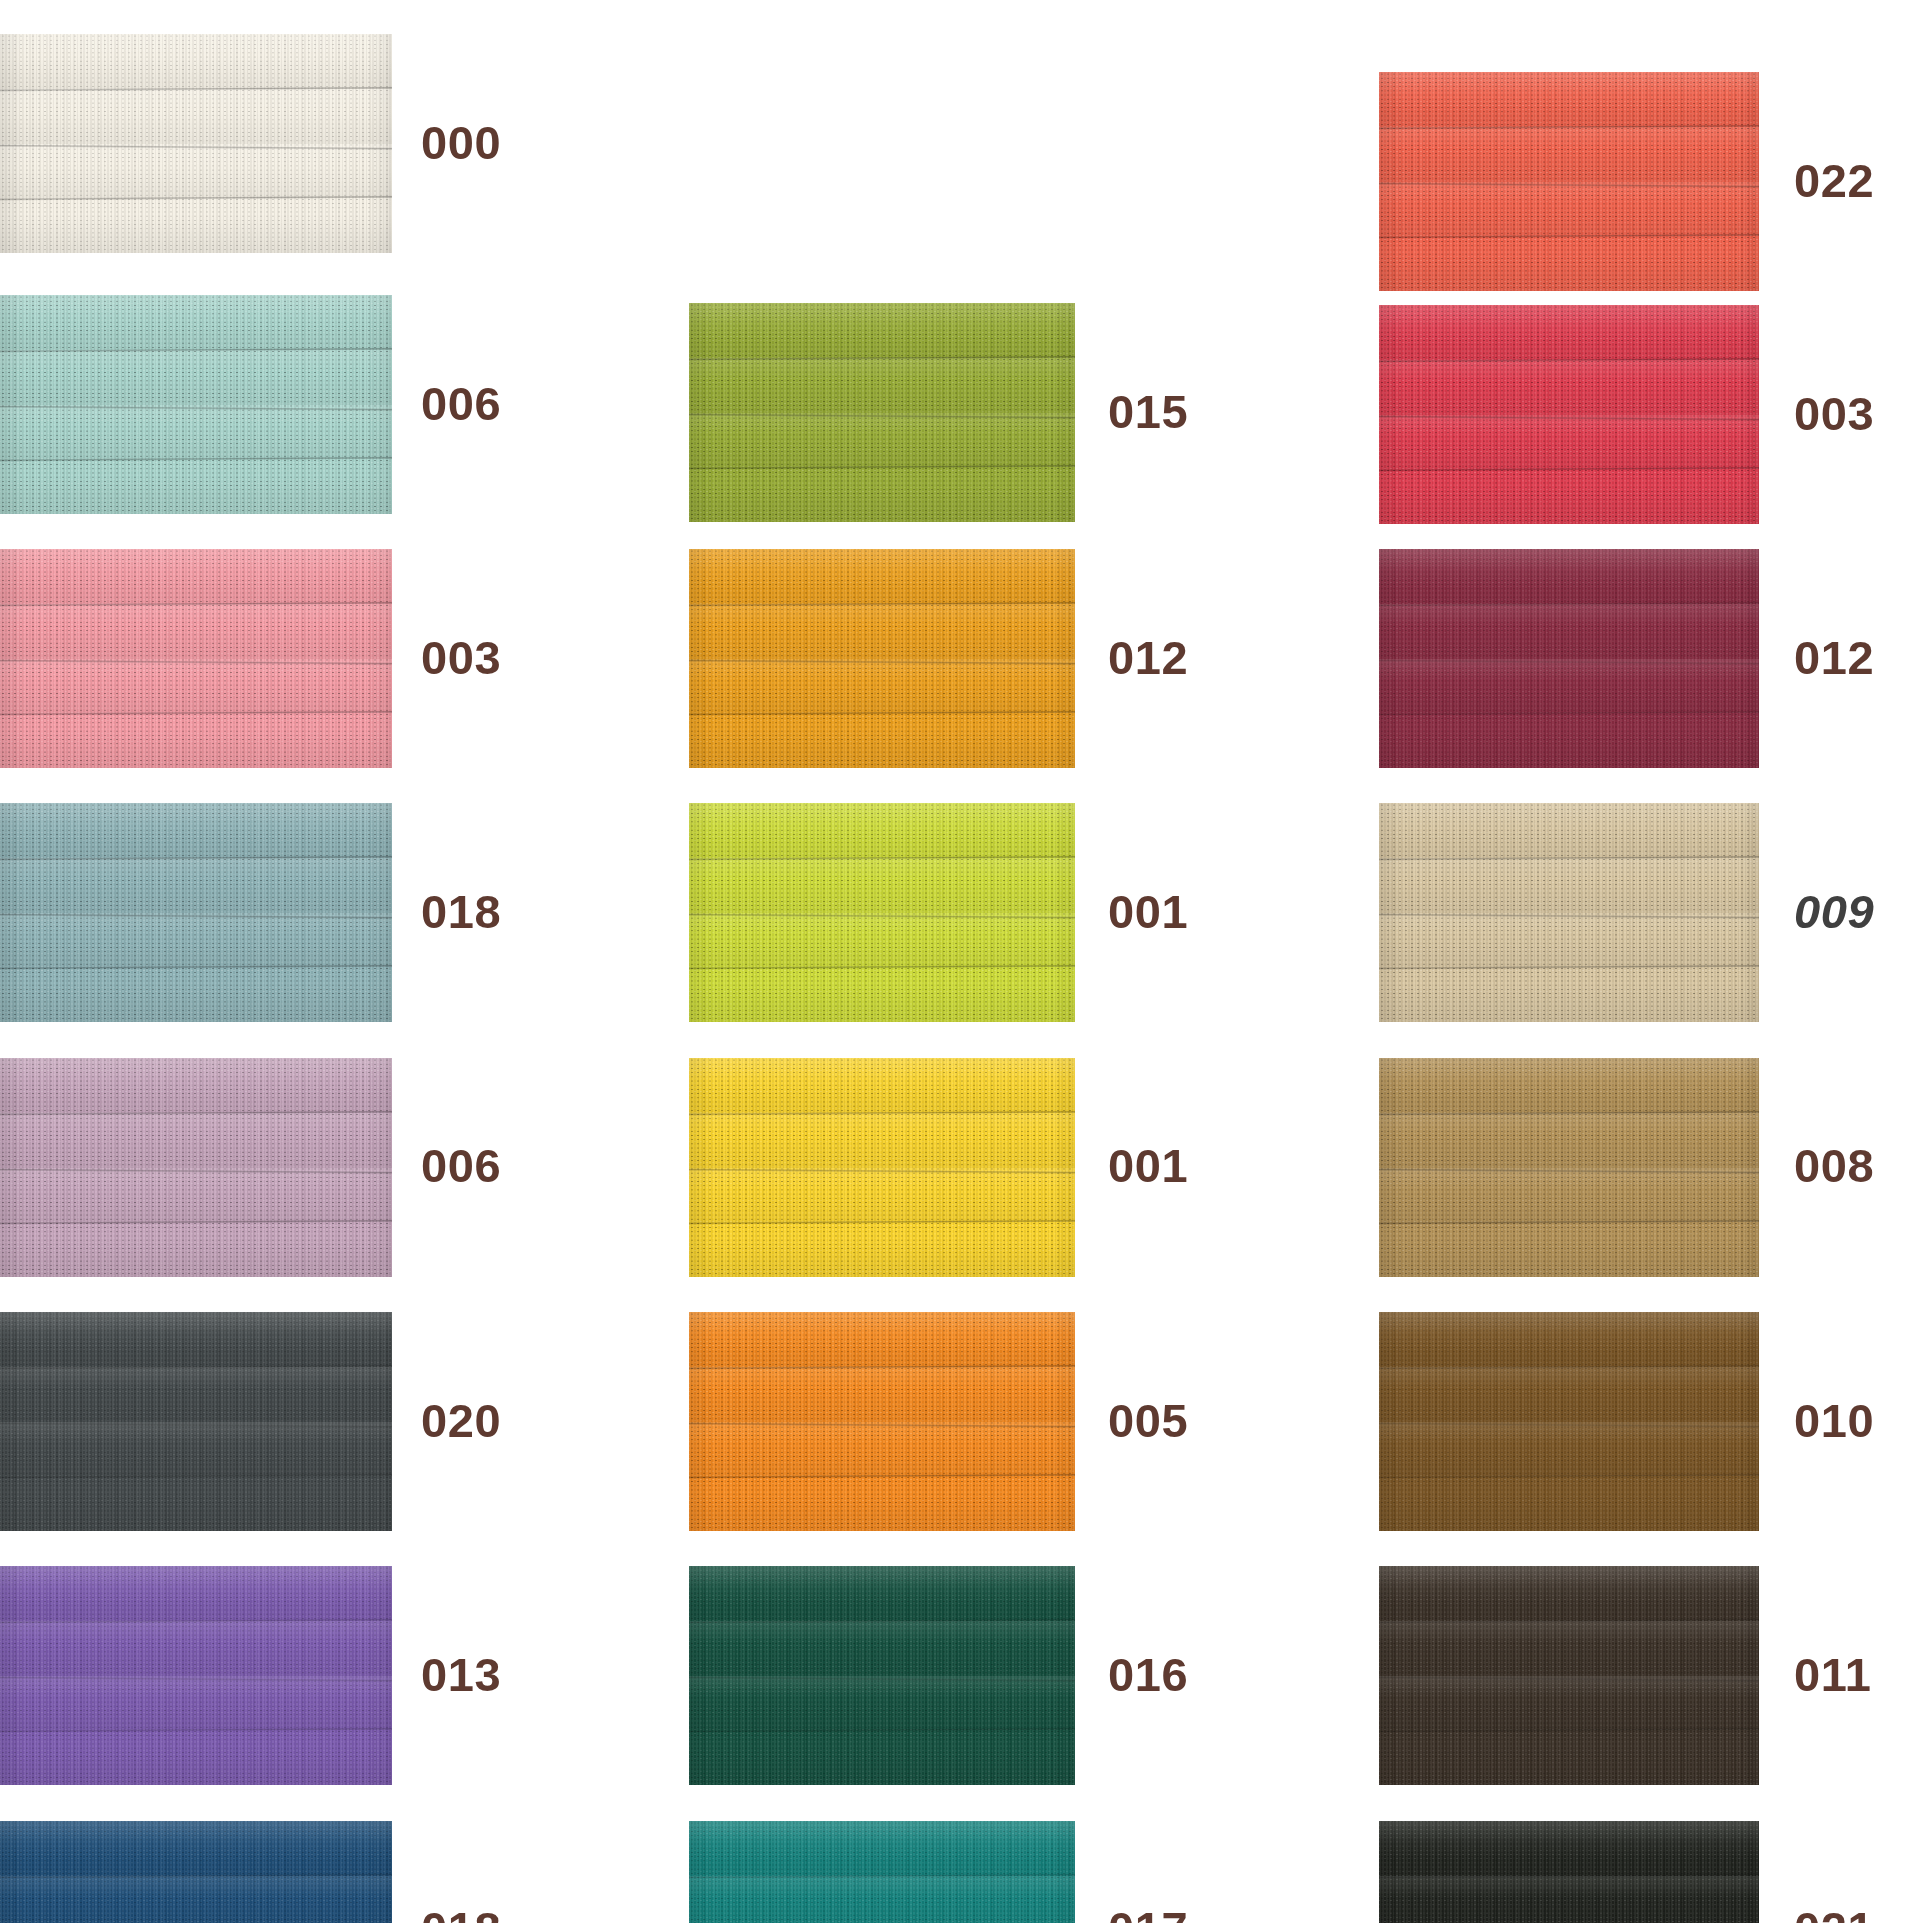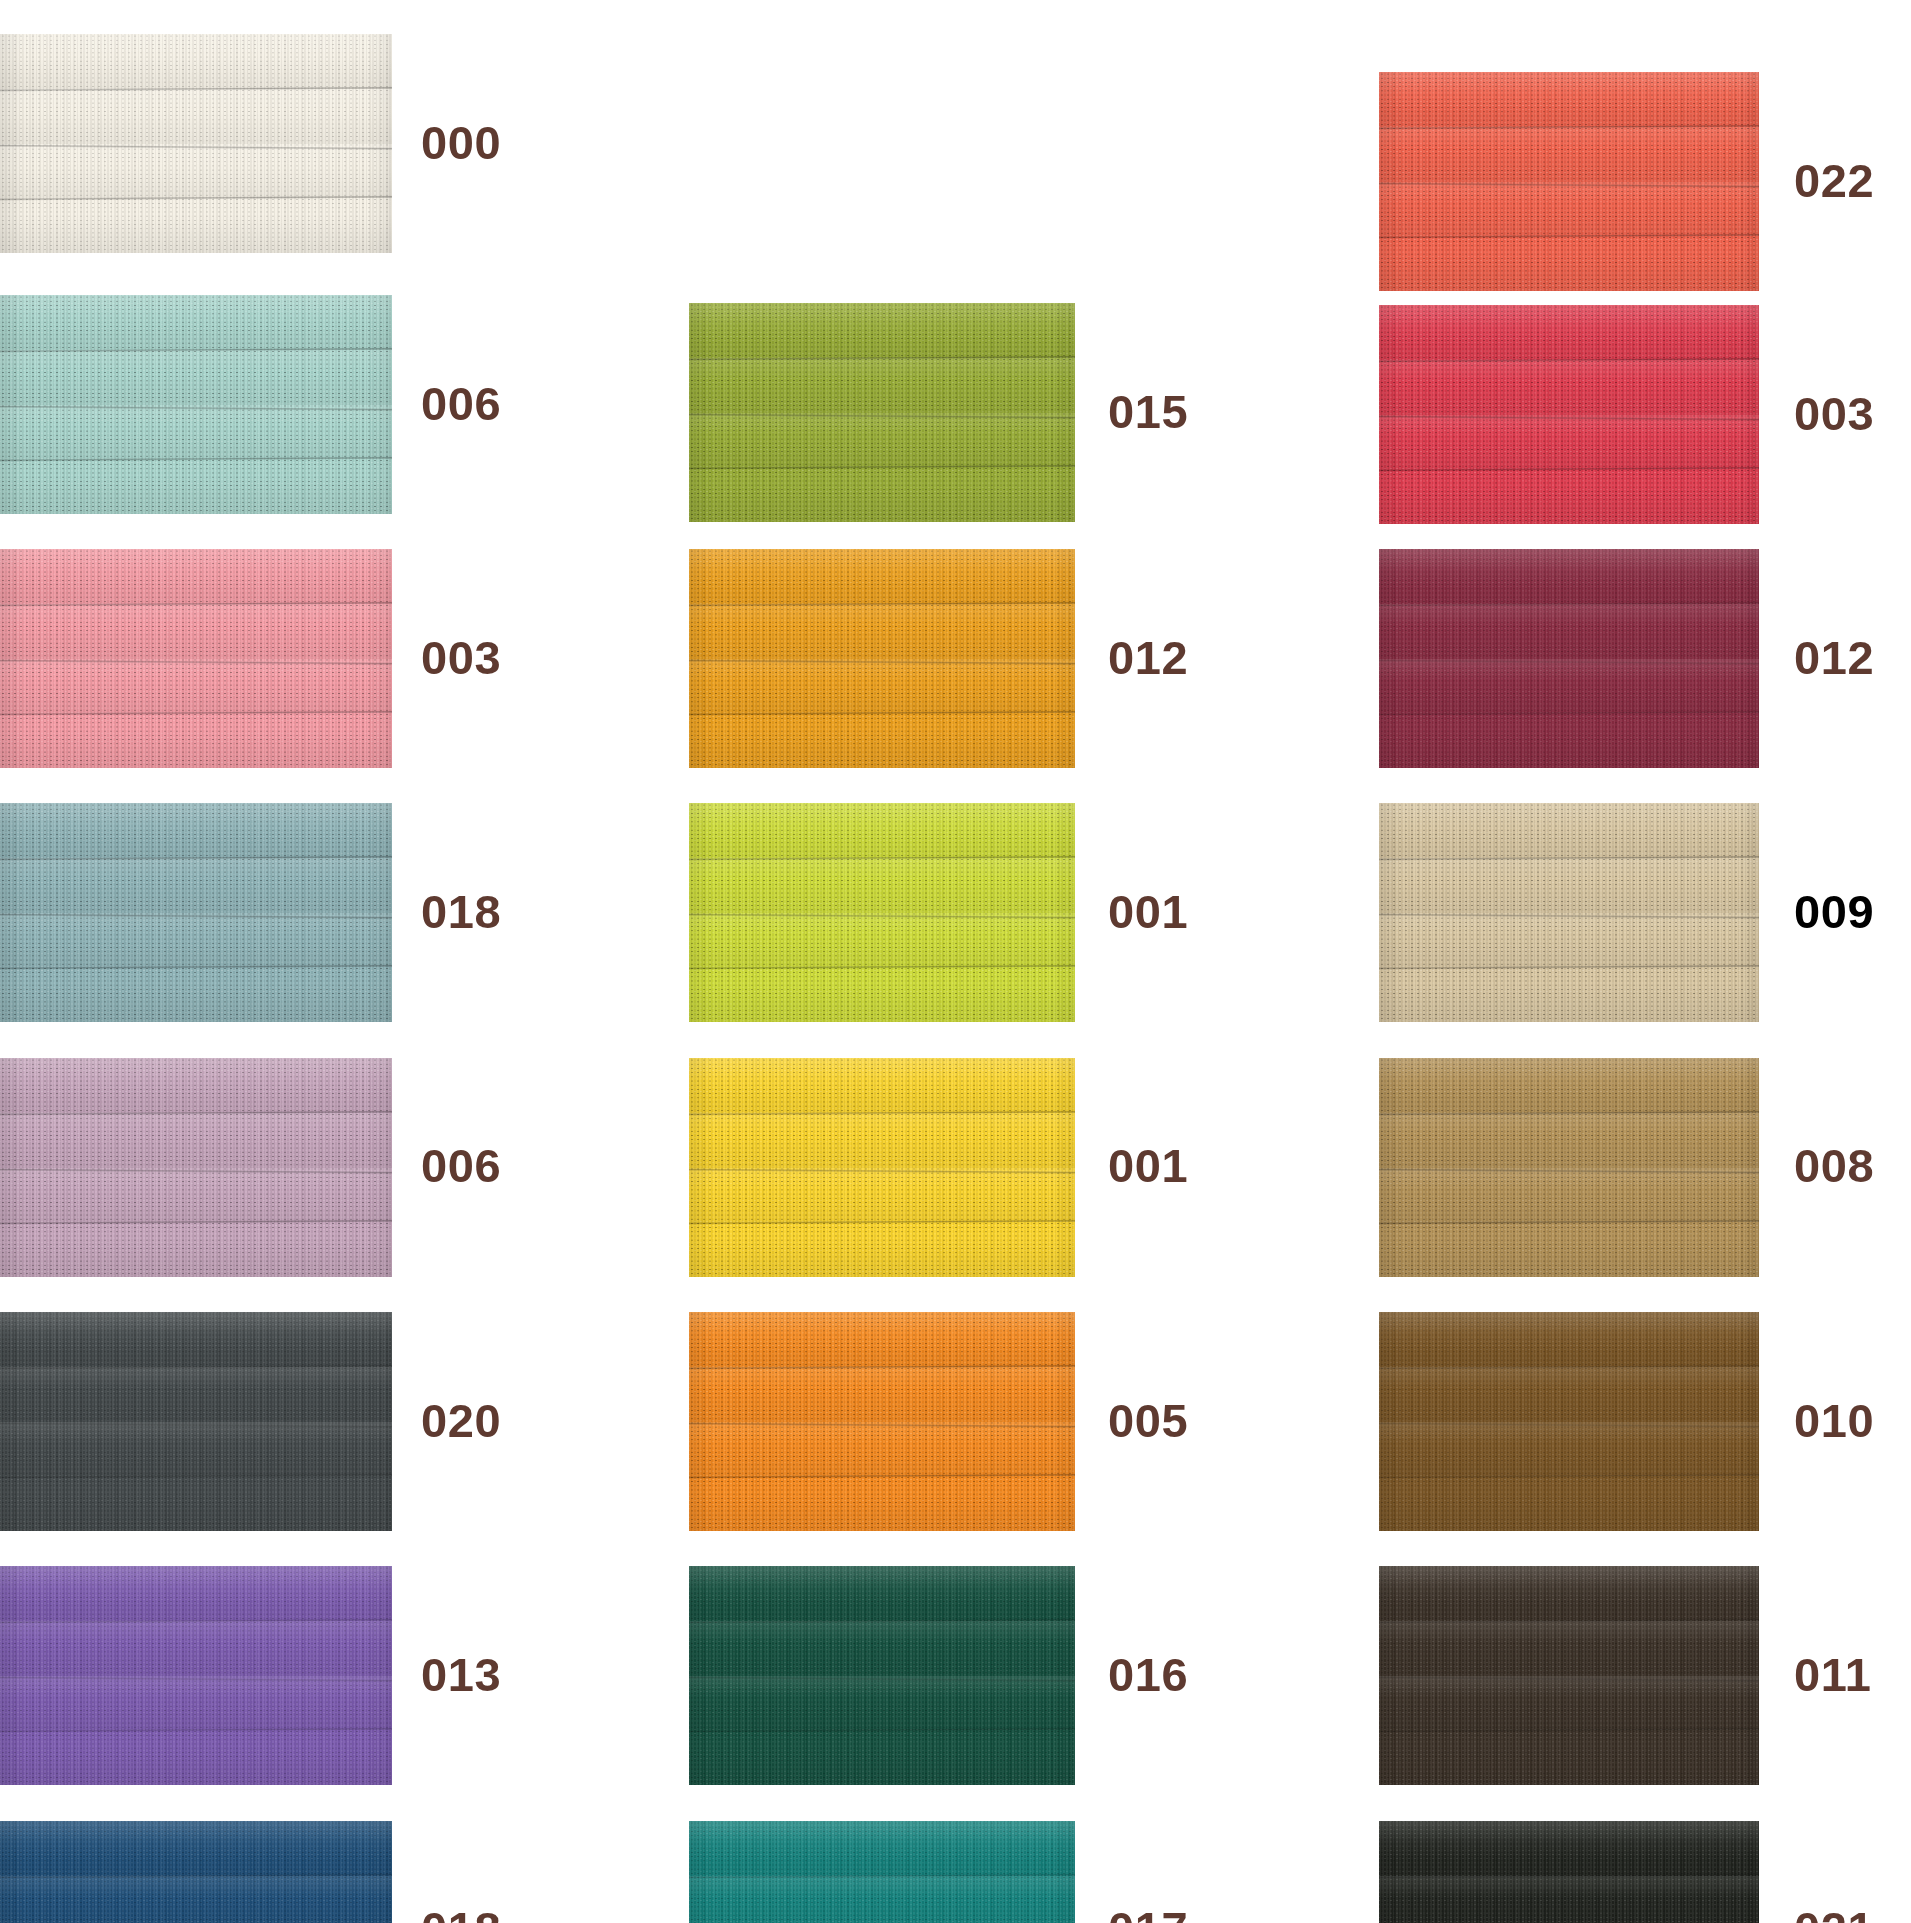--- a/index.html
+++ b/index.html
@@ -416,21 +416,21 @@
           <div class="band" style="top: 0%; height: 25%;"></div>
           <div class="seam" style="top: 25%; transform: rotate(-0.38deg); opacity: 0.9;"></div>
           <div class="band" style="top: 25%; height: 25%;"></div>
           <div class="seam" style="top: 50%; transform: rotate(0.45deg); opacity: 0.9;"></div>
           <div class="band" style="top: 50%; height: 25%;"></div>
           <div class="seam" style="top: 75%; transform: rotate(-0.38deg); opacity: 0.9;"></div>
         </div>
         <div class="shade"></div>
       </div>
     </div>
-    <div class="swatch-code" style="left: 1794px; top: 888px; color: #000000; font-size: 47px;">009</div>
+    <div class="swatch-code" style="left: 1794px; top: 888px; color: #404040; font-size: 47px; font-style: italic;">009</div>
     <div class="swatch-cell" style="left: 1379px; top: 1058px; width: 380px; height: 219px;">
       <div class="swatch-chip" style="background: rgb(179, 145, 86);">
         <div class="wale"></div>
         <div class="grain" style="opacity: 0.85;"></div>
         <div class="seams">
           <div class="band" style="top: 0%; height: 25%;"></div>
           <div class="seam" style="top: 25%; transform: rotate(-0.38deg); opacity: 0.9;"></div>
           <div class="band" style="top: 25%; height: 25%;"></div>
           <div class="seam" style="top: 50%; transform: rotate(0.45deg); opacity: 0.9;"></div>
           <div class="band" style="top: 50%; height: 25%;"></div>

